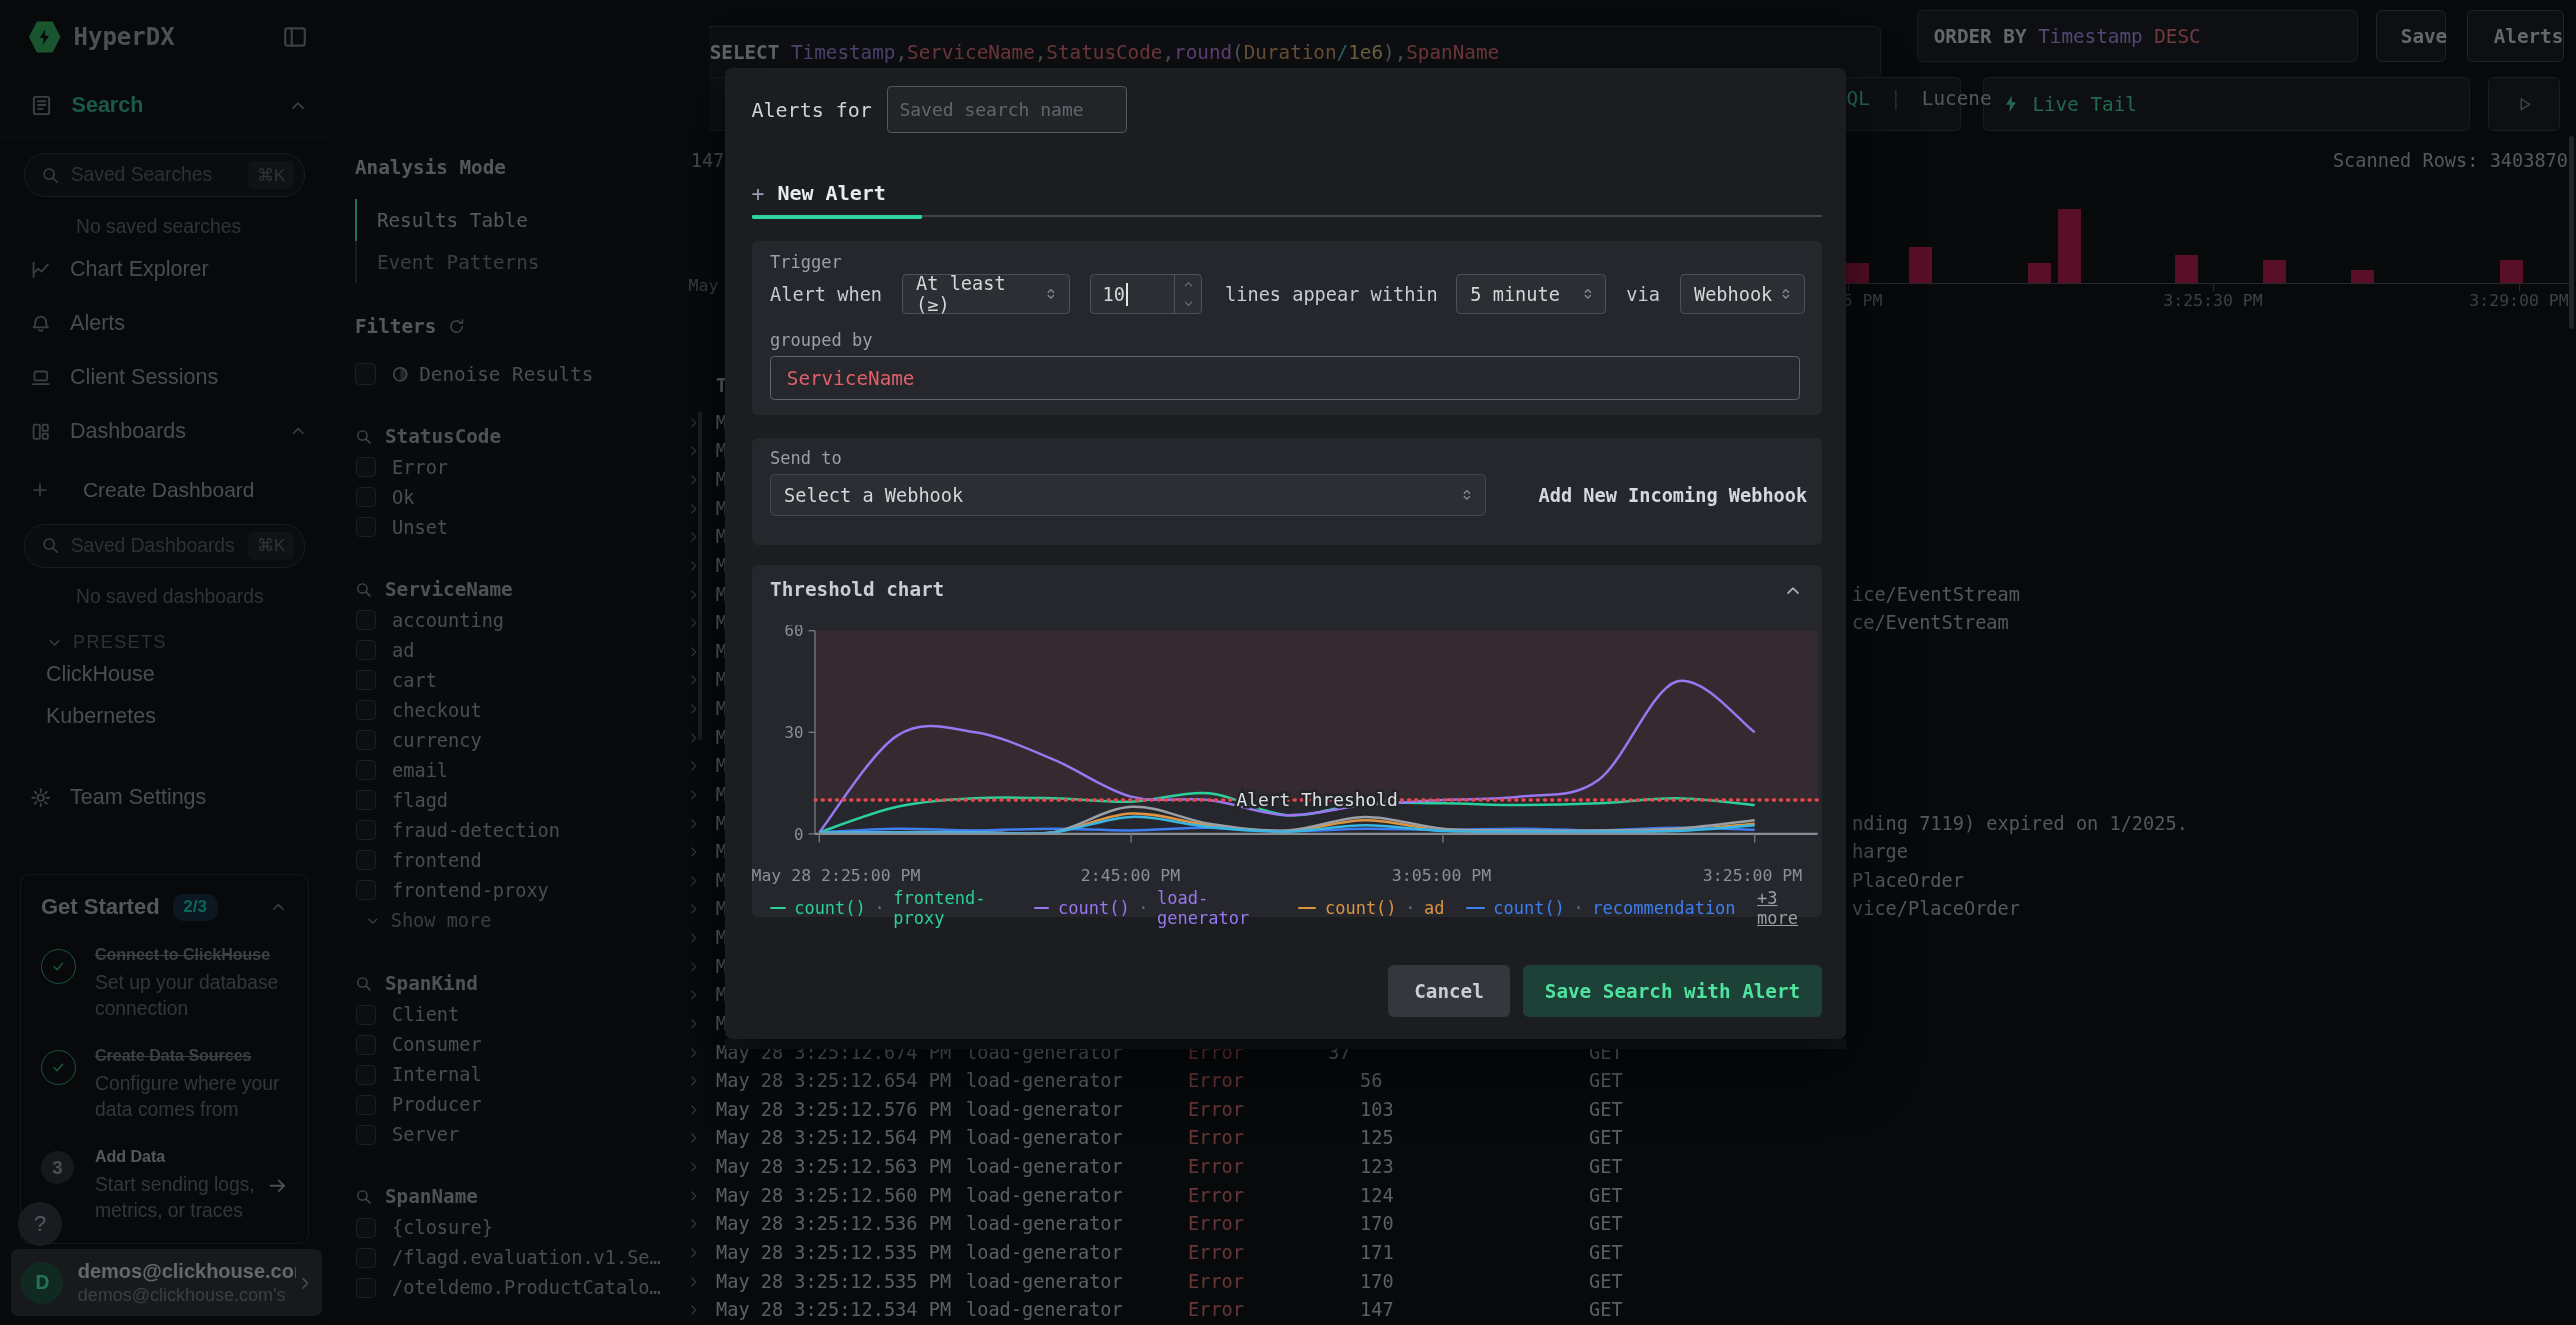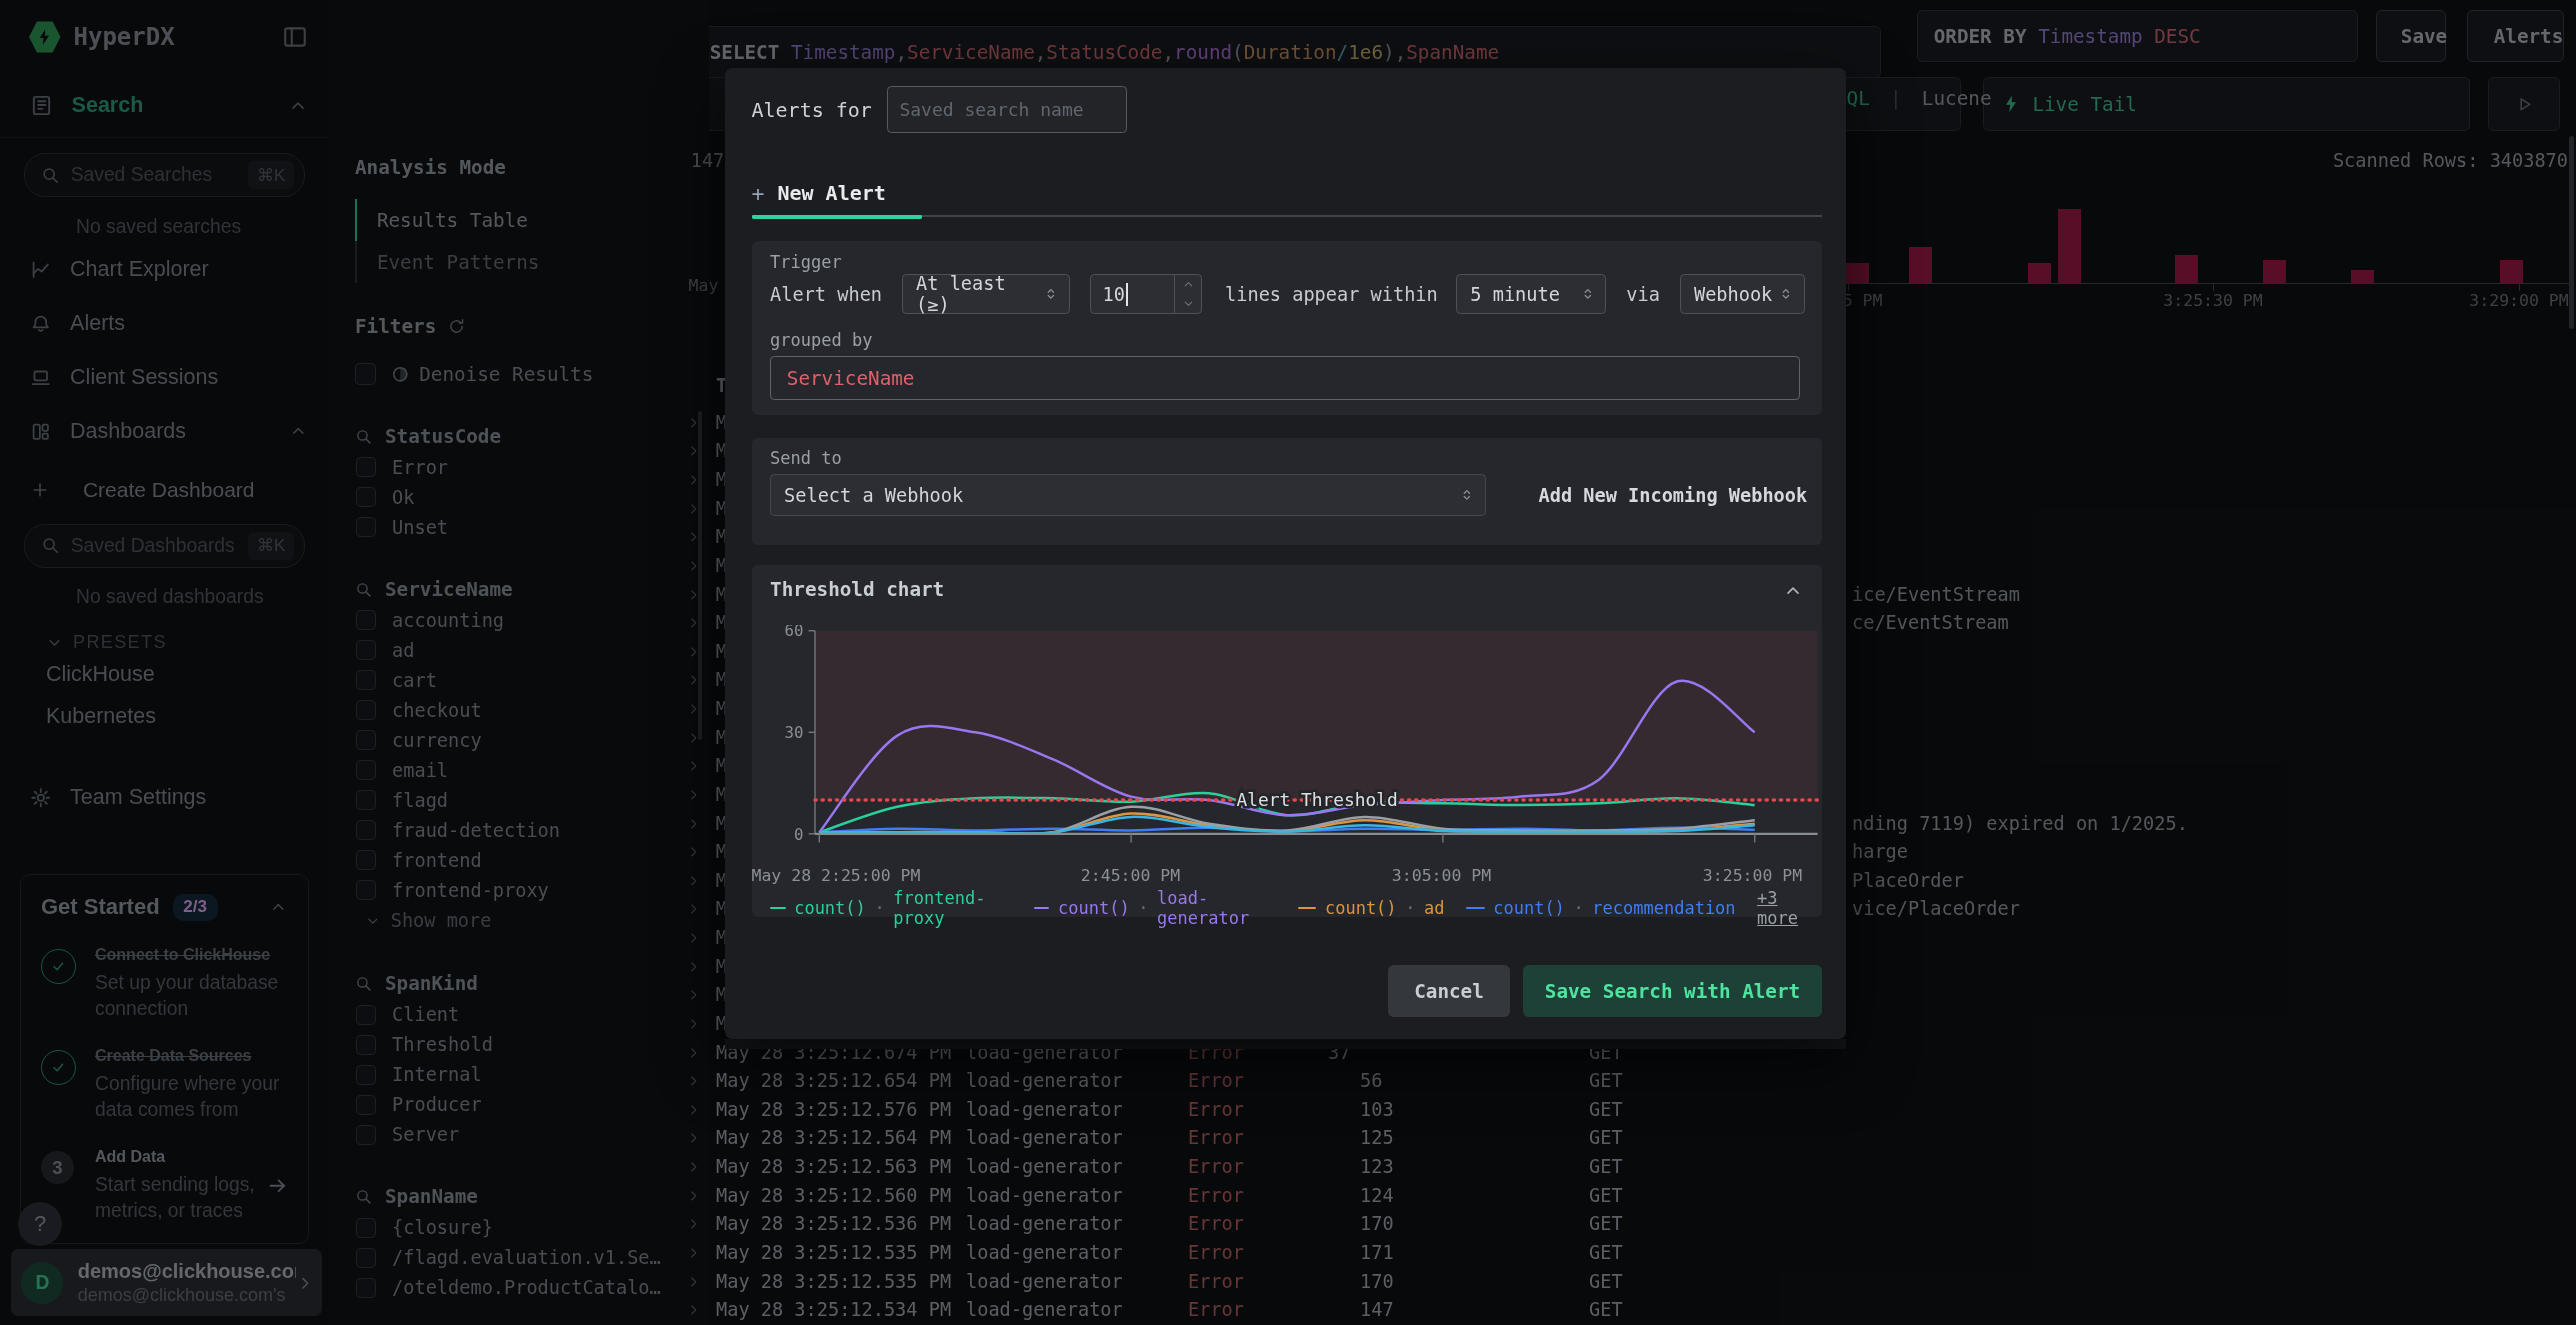--- a/index.html
+++ b/index.html
@@ -33,21 +33,21 @@
   .pill .kbd{background:#1b1e23;border-radius:5.7px;padding:3.6px 8.6px;font-size:17px;color:#575d64;}
   .empty-note{margin:18.6px 0 4.3px 76px;font-size:19.3px;color:#575d63;}
   .presets-head{display:flex;align-items:center;margin:24px 0 0 46px;color:#525960;font-size:18px;letter-spacing:1.4px;}
   .presets-head span{margin-left:10px;}
   .preset-item{padding:8.6px 0 8.6px 46px;font-size:21.5px;color:#868d94;}
   .nav-row.create .nav-label2{font-size:21px;color:#8a9097;margin-left:14.3px;}
   .gs-card{position:absolute;left:20px;right:20px;top:874px;border:0.7px solid #24272c;border-radius:10px;
            padding:18.6px 20px;box-sizing:border-box;}
   .gs-head{display:flex;align-items:center;}
   .gs-title{font-size:22px;font-weight:bold;color:#9aa0a6;}
-  .gs-badge{margin-left:13px;background:#11293a;color:#f0abfc;font-size:17px;font-weight:bold;border-radius:10.7px;padding:3.6px 10.7px;}
+  .gs-badge{margin-left:13px;background:#11293a;color:#14b8a6;font-size:17px;font-weight:bold;border-radius:10.7px;padding:3.6px 10.7px;}
   .gs-head .chev{margin-left:auto;color:#6d7379;}
   .gs-step{display:flex;margin-top:24px;}
   .gs-ic{width:54px;flex:none;display:flex;justify-content:flex-start;align-items:flex-start;padding-top:4.3px;}
   .gs-check{width:33px;height:33px;border:1.8px solid #2a9d76;border-radius:50%;color:#2a9d76;
             display:flex;align-items:center;justify-content:center;}
   .gs-num{width:33px;height:33px;border-radius:50%;background:#26292e;color:#8a9097;font-size:18.6px;font-weight:bold;
           display:flex;align-items:center;justify-content:center;}
   .gs-body{flex:1;}
   .gs-step-title{font-size:16px;color:#6d7379;font-weight:bold;line-height:1.3;}
   .gs-step-title.done{text-decoration:line-through;}
@@ -551,21 +551,21 @@
               </svg>
             </span>
             <span>SpanKind</span>
           </div>
           <div class="fp-item">
             <span class="checkbox"></span>
             <span>Client</span>
           </div>
           <div class="fp-item">
             <span class="checkbox"></span>
-            <span>Threshold</span>
+            <span>Consumer</span>
           </div>
           <div class="fp-item">
             <span class="checkbox"></span>
             <span>Internal</span>
           </div>
           <div class="fp-item">
             <span class="checkbox"></span>
             <span>Producer</span>
           </div>
           <div class="fp-item">

